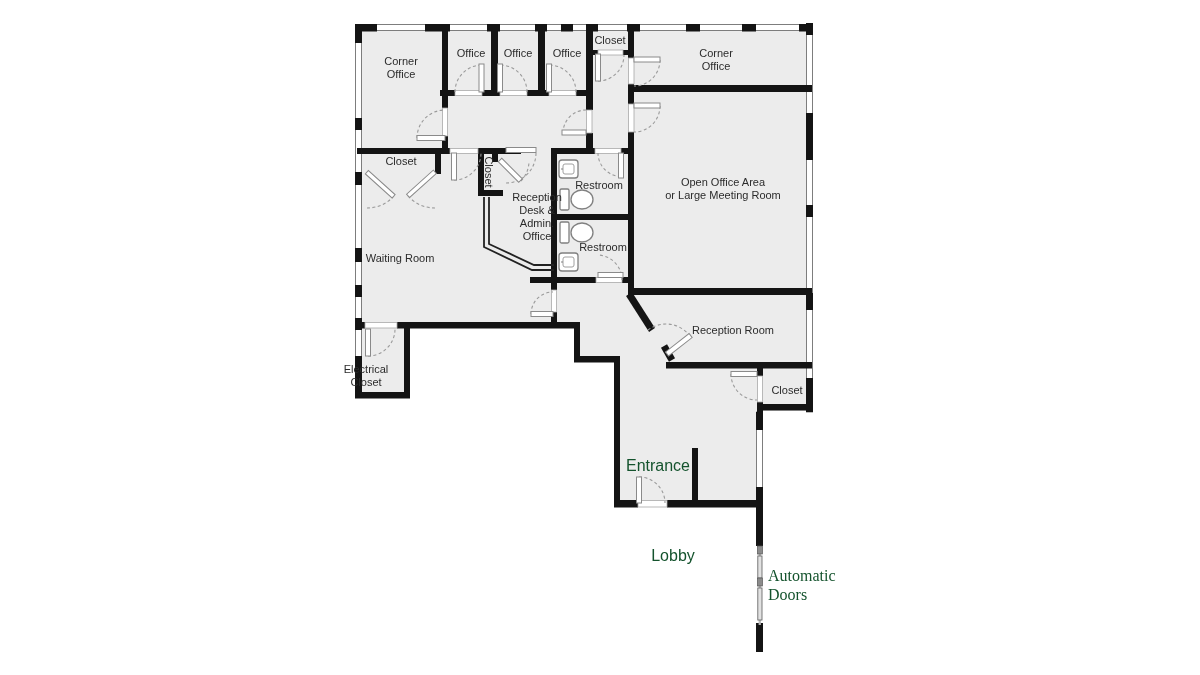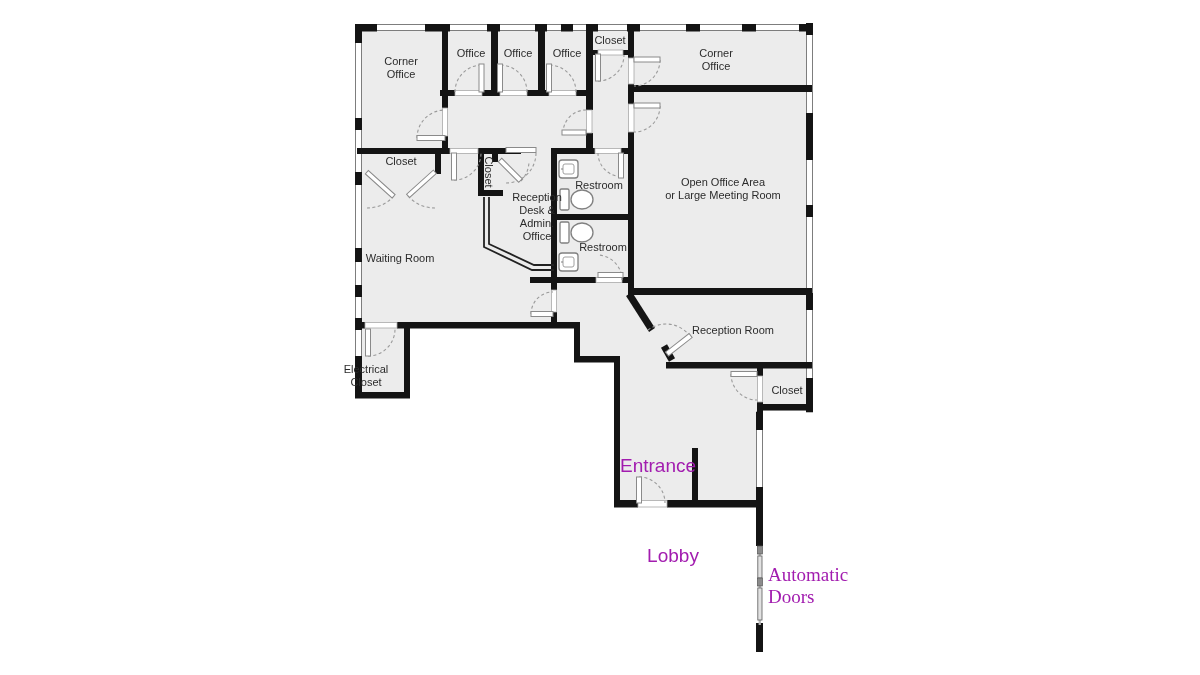--- a/index.html
+++ b/index.html
@@ -2,21 +2,21 @@
 <html><head>
 <meta charset="utf-8">
 <style>
   html,body{margin:0;padding:0;background:#fff;}
   #stage{position:relative;width:1200px;height:675px;background:#ffffff;overflow:hidden;
          font-family:"Liberation Sans",sans-serif;}
   #plan-svg{position:absolute;left:0;top:0;width:1200px;height:675px;}
   .lbl{position:absolute;transform:translate(-50%,-50%);font-size:11px;line-height:1.18;
        color:#2b2b2b;text-align:center;white-space:pre-line;}
   .lbl-rot{transform:translate(-50%,-50%) rotate(90deg);}
-  .lbl-lg{font-size:19px;color:#a21caf;}
+  .lbl-lg{font-size:16px;color:#14532d;}
   .lbl-left{transform:translate(0,-50%);text-align:left;font-family:Liberation Serif, serif;}
 </style>
 </head>
 <body>
 
 <div id="stage">
 
   <svg id="plan-svg" viewBox="0 0 1200 675" xmlns="http://www.w3.org/2000/svg">
 
     <path d="M357,25 L812,25 L812,411 L761,411 L761,505 L617,505 L617,359 L577,359 L577,325 L410,325 L410,396 L357,396 Z" fill="#ececec"></path>

